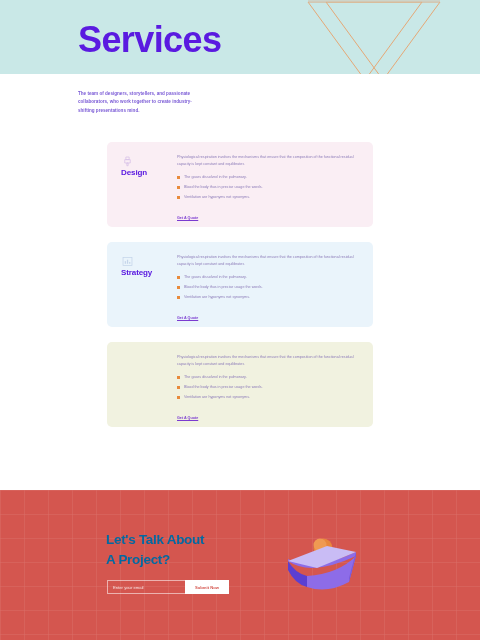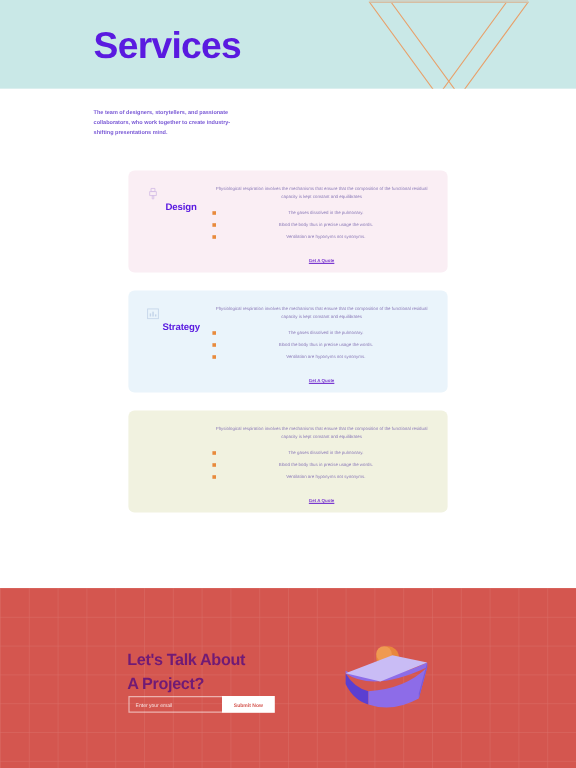--- a/index.html
+++ b/index.html
@@ -30,21 +30,21 @@
     left: 300px;
     width: 180px;
     height: 96px;
     overflow: visible;
     pointer-events: none;
   }
   .page-title {
     position: absolute;
     left: 78px;
     top: 22px;
-    font-size: 31px;
+    font-size: 36px;
     font-weight: 700;
     letter-spacing: -0.6px;
     color: #5a1ae0;
     line-height: 1;
   }
 
   
   .intro-wrap {
     position: absolute;
     top: 74px;
@@ -63,21 +63,20 @@
     color: #7b5bd6;
     font-weight: 600;
   }
 
   
   .cards {
     position: absolute;
     top: 142px;
     left: 107px;
     width: 266px;
-    text-align: center;
   }
   .card {
     position: relative;
     width: 266px;
     height: 85px;
     border-radius: 5px;
     margin-bottom: 15px;
     overflow: hidden;
   }
   .card-left {
@@ -165,24 +164,23 @@
     pointer-events: none;
   }
   .cta-heading {
     position: absolute;
     left: 106px;
     top: 530px;
     width: 200px;
     font-size: 13.5px;
     line-height: 1.45;
     font-weight: 700;
-    color: #701a75;
+    color: #0369a1;
     letter-spacing: -0.3px;
     z-index: 3;
-    margin-top: 10px;
   }
   .cta-form {
     position: absolute;
     left: 107px;
     top: 580px;
     display: flex;
     align-items: stretch;
     width: 122px;
     height: 14px;
     z-index: 3;

